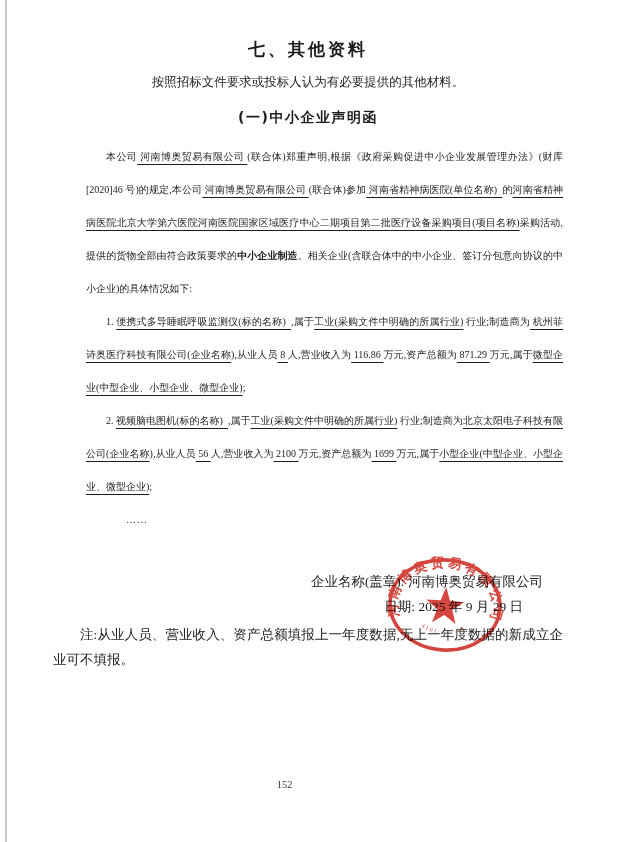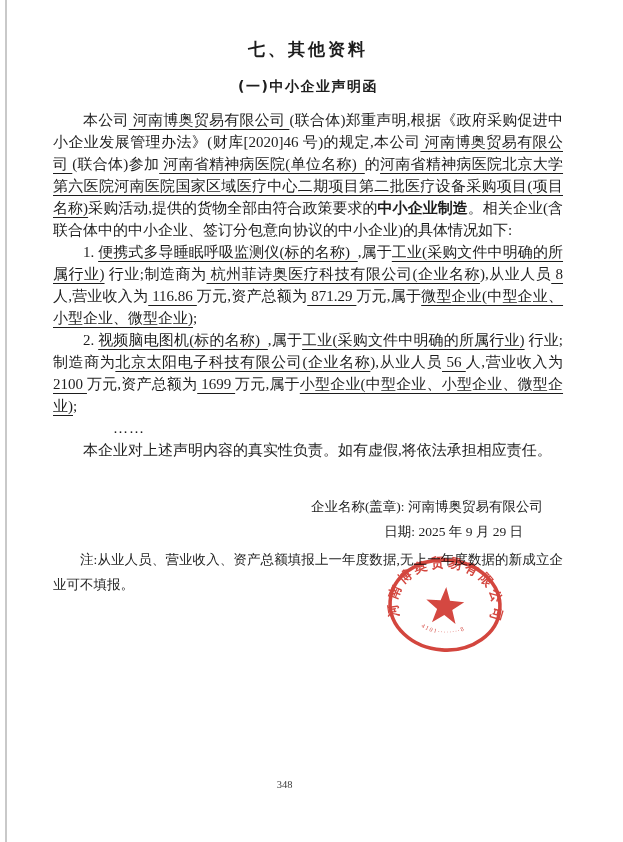--- a/index.html
+++ b/index.html
@@ -5,49 +5,49 @@
   html,body{margin:0;padding:0;background:#fff;}
   .page{position:relative;width:569px;height:842px;background:#ffffff;overflow:hidden;
         font-family:"Liberation Serif","DejaVu Serif",serif;color:#1d1d1d;}
   .edge-line{position:absolute;left:5px;top:0;width:2px;height:842px;background:#c9c9c9;}
   .content{position:absolute;left:53px;top:0;width:510px;}
   .doc-title{text-align:center;font-size:17px;font-weight:bold;margin:38px 0 0;
              letter-spacing:3px;line-height:22px;font-family:"DejaVu Sans","Liberation Sans",sans-serif;}
   .intro{text-align:center;font-size:12.5px;margin:13px 0 0;line-height:18px;}
   .sub-title{text-align:center;font-size:14px;font-weight:bold;margin:15px 0 0;
              letter-spacing:1.5px;line-height:22px;font-family:"DejaVu Sans","Liberation Sans",sans-serif;}
-  .paras{margin-top:12px;font-size:15px;line-height:22px;text-align:justify;}
+  .paras{margin-top:12px;font-size:10px;line-height:33px;text-align:justify;margin-left:33px;}
   .paras p{margin:0;text-indent:2em;}
   .paras p.dots{text-indent:4em;letter-spacing:1px;}
   .u{text-decoration:underline;text-underline-offset:3.5px;}
   .b{font-weight:bold;font-family:"DejaVu Sans","Liberation Sans",sans-serif;}
   .sign{margin-top:34px;font-size:13.5px;line-height:24.6px;}
   .sign .line1{text-align:right;padding-right:20px;}
   .sign .line2{text-align:right;padding-right:40px;}
   .note{margin-top:4px;font-size:13.5px;line-height:24.6px;text-indent:2em;text-align:justify;}
   .footer{position:absolute;left:0;right:0;top:779px;text-align:center;font-size:10.5px;color:#3a3a3a;}
   .stamp{position:absolute;left:383px;top:553px;width:124px;height:104px;
          mix-blend-mode:multiply;opacity:0.9;transform:rotate(4deg);}
 </style>
 </head>
 <body>
 
 <div class="page">
   <div class="edge-line"></div>
 
   <div class="content">
     <div class="doc-title">七、其他资料</div>
+    <div class="intro">按照招标文件要求或投标人认为有必要提供的其他材料。</div>
     <div class="sub-title">(一)中小企业声明函</div>
 
     <div class="paras">
         <p><span class="n">本公司</span><span class="u"> 河南博奥贸易有限公司 </span><span class="n">(联合体)郑重声明,根据《政府采购促进中小企业发展管理办法》(财库[2020]46 号)的规定,本公司</span><span class="u"> 河南博奥贸易有限公司 </span><span class="n">(联合体)参加</span><span class="u"> 河南省精神病医院(单位名称)&nbsp;&nbsp;</span><span class="n">的</span><span class="u">河南省精神病医院北京大学第六医院河南医院国家区域医疗中心二期项目第二批医疗设备采购项目(项目名称)</span><span class="n">采购活动,提供的货物全部由符合政策要求的</span><span class="b">中小企业制造</span><span class="n">。相关企业(含联合体中的中小企业、签订分包意向协议的中小企业)的具体情况如下:</span></p>
         <p><span class="n">1. </span><span class="u">便携式多导睡眠呼吸监测仪(标的名称)&nbsp;&nbsp;</span><span class="n">,属于</span><span class="u">工业(采购文件中明确的所属行业)</span><span class="n"> 行业;制造商为</span><span class="u"> 杭州菲诗奥医疗科技有限公司(企业名称</span><span class="n">),从业人员</span><span class="u"> 8 </span><span class="n">人,营业收入为</span><span class="u"> 116.86 </span><span class="n">万元,资产总额为</span><span class="u"> 871.29 </span><span class="n">万元,属于</span><span class="u">微型企业(中型企业、小型企业、微型企业)</span><span class="n">;</span></p>
         <p><span class="n">2. </span><span class="u">视频脑电图机(标的名称)&nbsp;&nbsp;</span><span class="n">,属于</span><span class="u">工业(采购文件中明确的所属行业)</span><span class="n"> 行业;制造商为</span><span class="u">北京太阳电子科技有限公司(企业名称</span><span class="n">),从业人员</span><span class="u"> 56 </span><span class="n">人,营业收入为</span><span class="u"> 2100 </span><span class="n">万元,资产总额为</span><span class="u"> 1699 </span><span class="n">万元,属于</span><span class="u">小型企业(中型企业、小型企业、微型企业)</span><span class="n">;</span></p>
         <p class="dots"><span class="n">……</span></p>
-        <p><span class="n">本企业对上述声明内容的真实性负责。如有虚假,将依法承担相应责任。</span></p>
       </div>
 
     <div class="sign">
       <div class="line1"><span>企业名称(盖章): </span><span>河南博奥贸易有限公司</span></div>
       <div class="line2"><span>日期: </span><span>2025 年 9 月 29 日</span></div>
     </div>
 
     <div class="note">注:从业人员、营业收入、资产总额填报上一年度数据,无上一年度数据的新成立企业可不填报。</div>
   </div>
 
@@ -57,14 +57,14 @@
     <path id="stamp-arc-bottom" d="M 30.8 67.5 A 36 27 0 0 0 93.2 67.5" fill="none"></path>
     <polygon fill="#d0342c" points="62,34 66.7,47.5 81,47.8 69.6,56.5 73.8,70.2 62,62 50.2,70.2 54.4,56.5 43,47.8 57.3,47.5"></polygon>
     <text font-size="13" font-weight="bold" fill="#cf3129" letter-spacing="3.5" text-anchor="middle">
       <textPath href="#stamp-arc-top" startOffset="50%">河南博奥贸易有限公司</textPath>
     </text>
     <text font-size="6" fill="#cf3129" letter-spacing="1.5" text-anchor="middle">
       <textPath href="#stamp-arc-bottom" startOffset="50%">4101∙∙∙∙∙∙∙∙8</textPath>
     </text>
   </svg>
 
-  <div class="footer">348</div>
+  <div class="footer">152</div>
 </div>
 
 </body></html>

